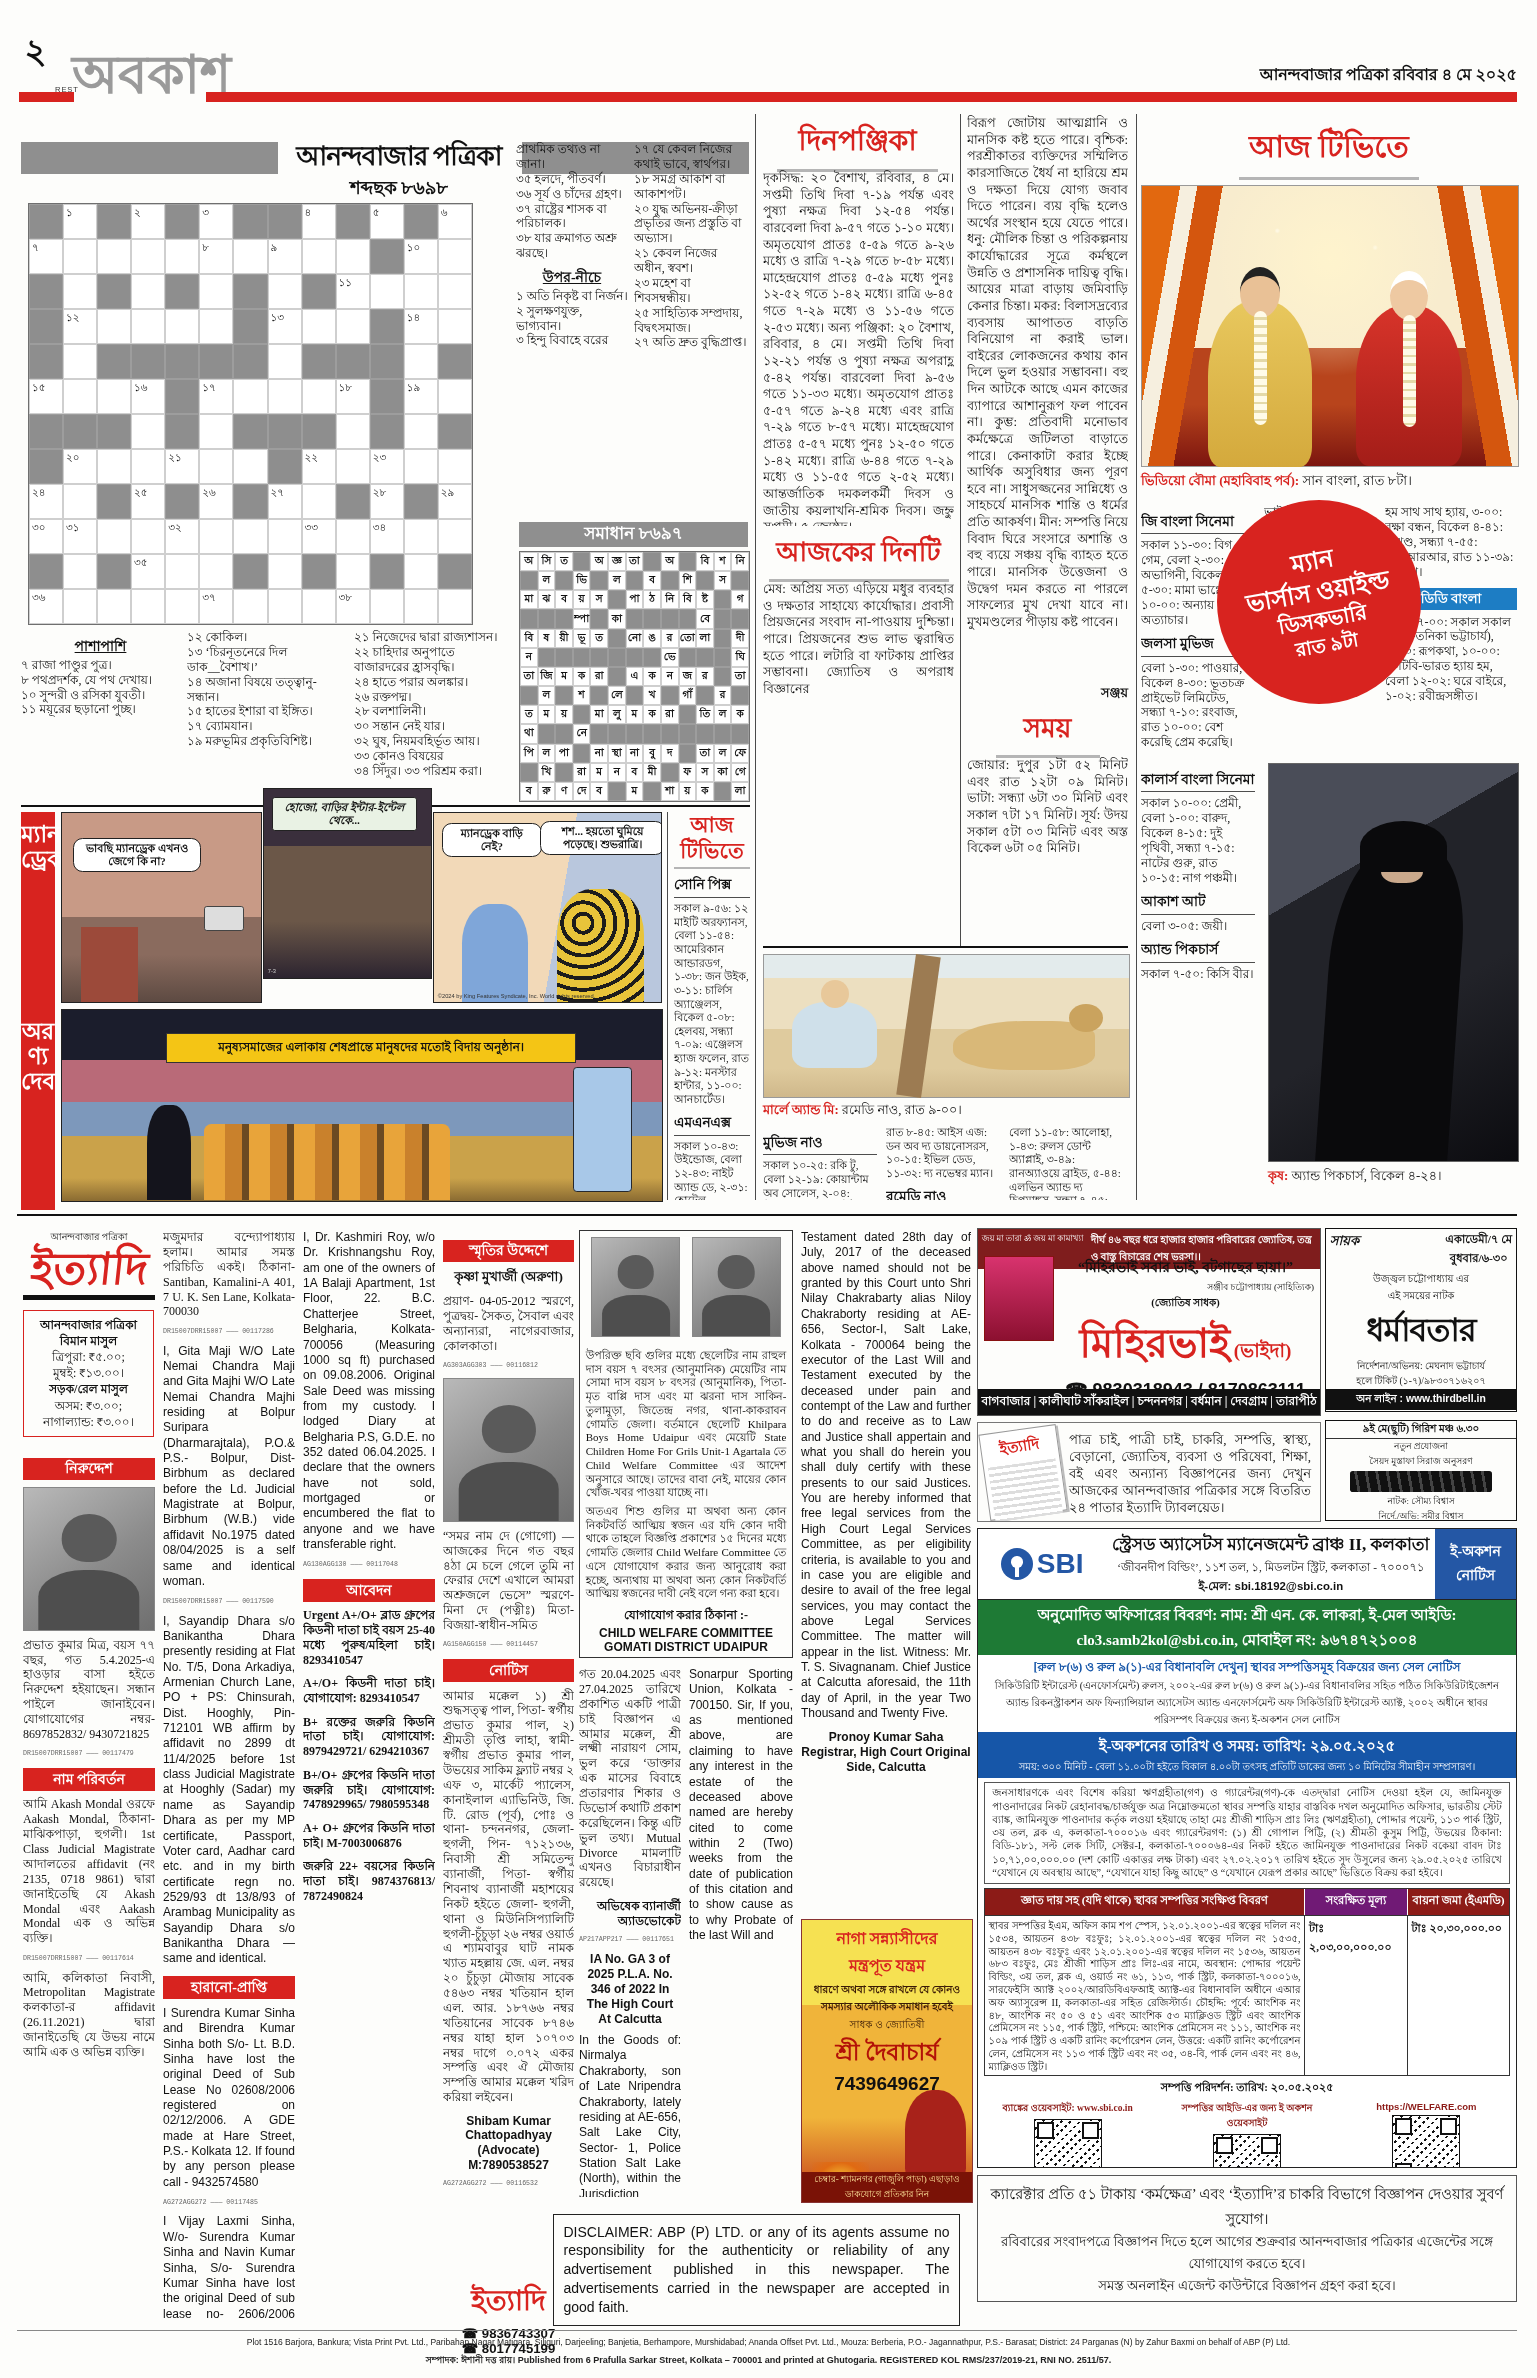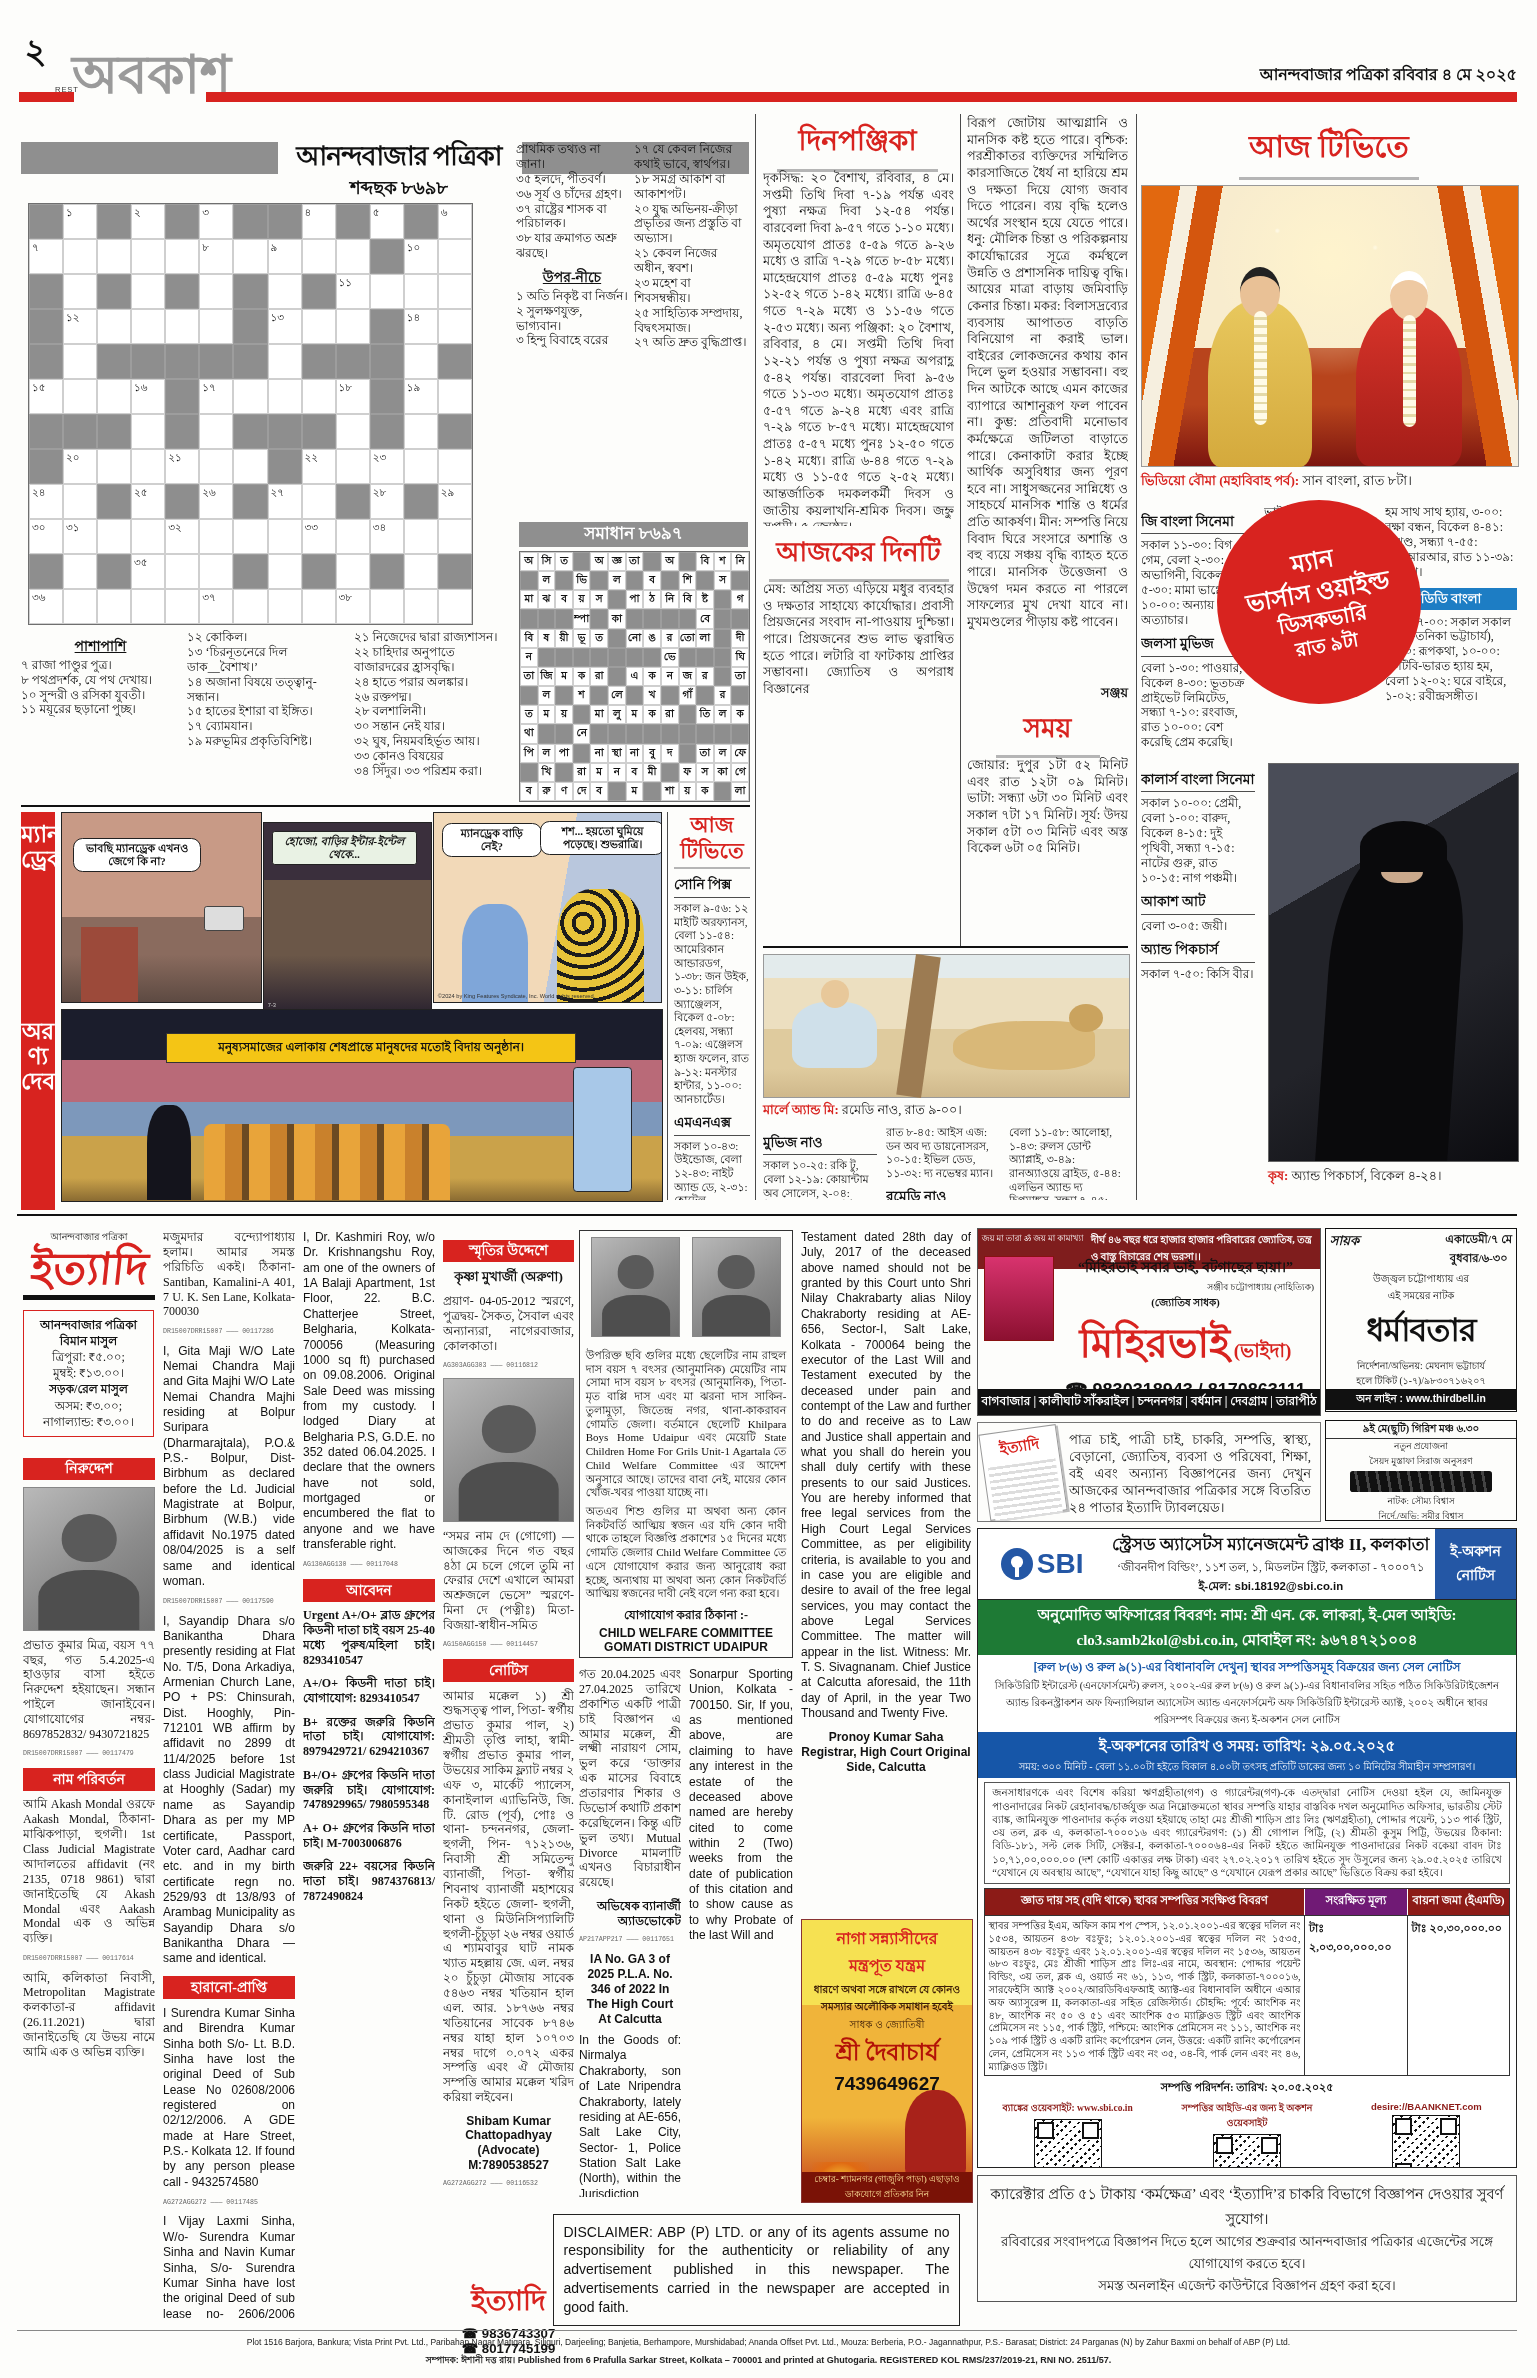--- a/index.html
+++ b/index.html
@@ -757,21 +757,21 @@
     </div>
 
   <div class="hr" style="left:21px;top:805px;width:729px"></div>
 
   <div class="abs strip-label bn" style="left:21px;top:812px;width:34px;height:189px">ম্যানড্রেক</div>
   <div class="panel" style="left:61px;top:812px;width:199px;height:189px;background:linear-gradient(#c89a86 0 55%,#8a6b5e 55% 75%,#5d4a42)">
     <div class="bubble bn" style="left:11.4px;top:24.6px;width:114px">ভাবছি ম্যানড্রেক এখনও জেগে কি না?</div>
     <div class="abs" style="left:142px;top:93px;width:38px;height:23px;background:#ddd;border:0.9px solid #444;border-radius:2.8px"></div>
     <div class="abs" style="left:19px;top:114px;width:57px;height:76px;background:#9c4a3a"></div>
   </div>
-  <div class="panel" style="left:263px;top:822px;width:167px;height:189px;background:linear-gradient(#3a2f3c 0 30%,#6b5748 30% 70%,#2c2430)">
+  <div class="panel" style="left:263px;top:788px;width:167px;height:189px;background:linear-gradient(#3a2f3c 0 30%,#6b5748 30% 70%,#2c2430)">
     <div class="bubble bn" style="left:7.6px;top:7.6px;width:132px;background:#e9f2e4;border-radius:2.8px;font-style:italic">হোজো, বাড়ির ইন্টার-ইন্টেল থেকে...</div>
     <div class="abs en" style="left:3.8px;bottom:3.8px;font-size:5.7px;color:#ccc">7-3</div>
   </div>
   <div class="panel" style="left:433px;top:812px;width:227px;height:189px;background:linear-gradient(100deg,#f2d9b8 0 55%,#b9c7dd 55%)">
     <div class="bubble bn" style="left:7.6px;top:9.5px;width:87px">ম্যানড্রেক বাড়ি নেই?</div>
     <div class="bubble bn" style="left:106px;top:7.6px;width:112px">শশ... হয়তো ঘুমিয়ে পড়েছে। শুভরাত্রি।</div>
     <div class="abs" style="left:28px;top:91px;width:66px;height:98px;background:#7fa6d9;border-radius:40% 40% 0 0"></div>
     <div class="abs" style="left:123px;top:76px;width:87px;height:114px;background:repeating-radial-gradient(circle at 30% 30%,#e8c43a 0 7.6px,#1c1c1c 7.6px 11.4px);border-radius:40% 40% 0 0"></div>
     <div class="abs en" style="left:3.8px;bottom:2.8px;font-size:5.7px;color:#333">©2024 by King Features Syndicate, Inc. World rights reserved.</div>
   </div>
@@ -1126,21 +1126,21 @@
       </div>
       <div style="width:170px;text-align:center">
         <div style="font-size:9.5px;font-weight:bold;color:#8c1b17">সম্পত্তির আইডি-এর জন্য ই অকশন ওয়েবসাইট</div>
         <div class="qr">
             <i></i>
             <i></i>
             <i></i>
           </div>
       </div>
       <div style="width:170px;text-align:center">
-        <div class="en" style="font-size:9.5px;font-weight:bold;color:#8c1b17">desire://BAANKNET.com</div>
+        <div class="en" style="font-size:9.5px;font-weight:bold;color:#8c1b17">https://WELFARE.com</div>
         <div class="qr">
             <i></i>
             <i></i>
             <i></i>
           </div>
       </div>
     </div>
 
   </div>
 

